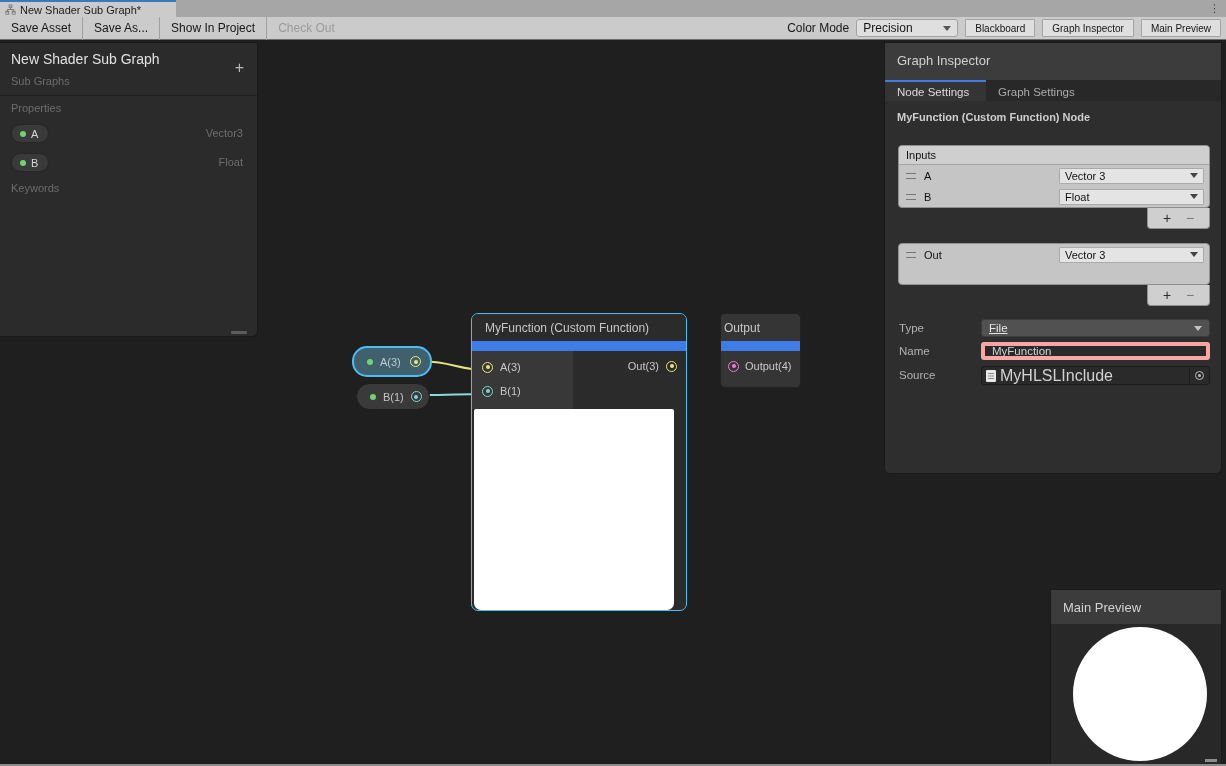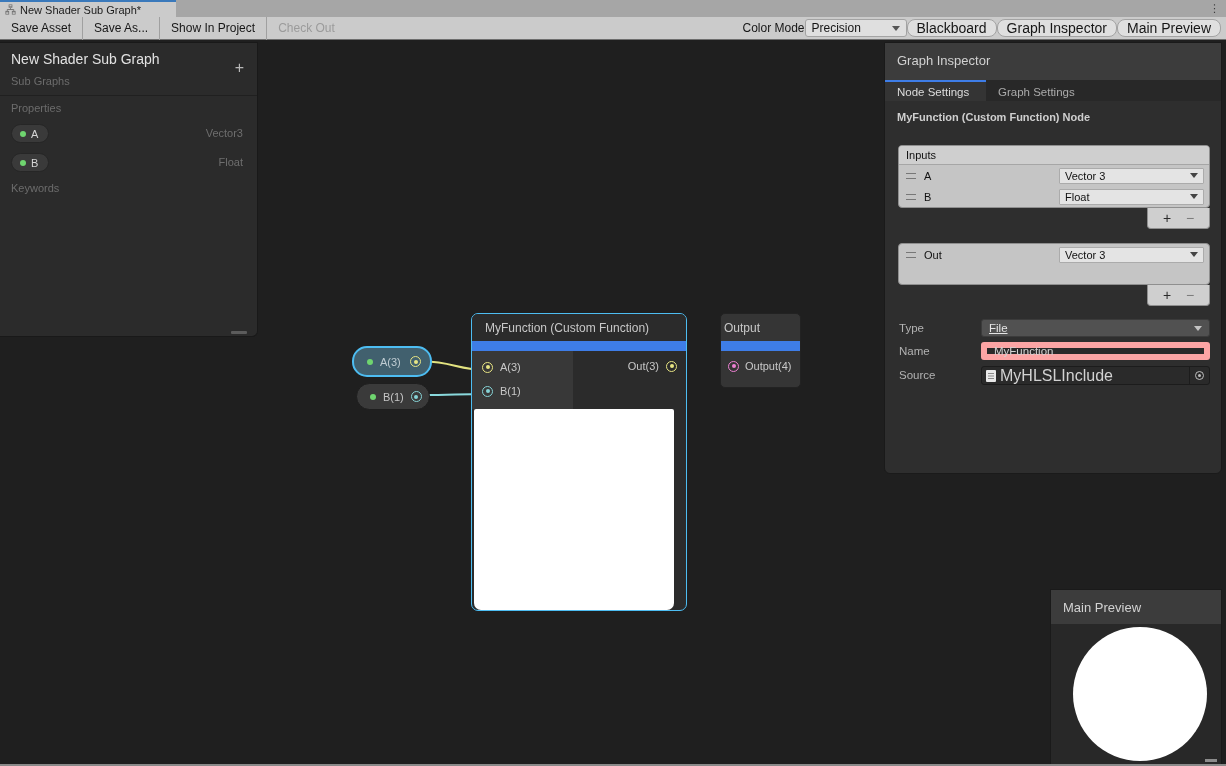--- a/index.html
+++ b/index.html
@@ -24,34 +24,34 @@
   
   .toolbar {
     position:absolute; top:17px; left:0; width:1226px; height:23px;
     background:#CBCBCB; display:flex; align-items:center; border-bottom:1px solid #6E6E6E;
   }
   .tb-btn {
     height:23px; display:flex; align-items:center; padding:0 11px;
     font-size:12px; color:#161616; border-right:1px solid #A0A0A0; cursor:pointer;
   }
   .tb-btn.disabled { color:#9B9B9B; cursor:default; }
-  .tb-right { margin-left:auto; display:flex; align-items:center; padding-right:5px; }
+  .tb-right { margin-left:auto; display:flex; align-items:center; gap:7px; padding-right:5px; }
   .tb-label { font-size:12px; color:#161616; }
   .tb-dd {
     width:102px; height:18px; background:#DFDFDF; border:1px solid #A3A3A3; border-radius:3px;
     display:flex; align-items:center; padding:0 6px; font-size:12px; color:#161616; cursor:pointer;
   }
   .tb-dd .caret { margin-left:auto; }
   .caret {
     width:0; height:0; border-left:4px solid transparent; border-right:4px solid transparent;
     border-top:5px solid #555; flex:0 0 auto;
   }
   .tb-pill {
-    height:18px; background:#DFDFDF; border:1px solid #A3A3A3; border-radius:8px;
-    display:flex; align-items:center; padding:0 9px; font-size:14px; color:#161616; cursor:pointer;
+    height:18px; background:#DFDFDF; border:1px solid #A3A3A3; border-radius:1px;
+    display:flex; align-items:center; padding:0 9px; font-size:10px; color:#161616; cursor:pointer;
   }
 
   
   .canvas { position:absolute; top:40px; left:0; width:1226px; height:578px; background:#1F1F1F; }
   .wires { position:absolute; top:0; left:0; pointer-events:none; }
   .wires path { pointer-events:stroke; }
 
   
   .blackboard {
     position:absolute; left:0; top:2px; width:258px; height:295px;
@@ -148,21 +148,21 @@
   .rl-footer span { cursor:pointer; line-height:14px; }
   .rl-footer .minus { color:#7A7A7A; }
 
   .field-label { position:absolute; left:14px; font-size:11.5px; color:#B2B2B2; }
   .dk-dd {
     position:absolute; left:96px; width:229px; height:18px; background:#515151; border:1px solid #3B3B3B;
     border-radius:3px; display:flex; align-items:center; padding:0 7px; font-size:11.5px; color:#E4E4E4; cursor:pointer;
   }
   .dk-dd .caret { margin-left:auto; border-top-color:#C4C4C4; }
   .dk-input {
-    position:absolute; left:96px; width:229px; height:18px; background:#2A2A2A; border:6px solid #fca5a5;
+    position:absolute; left:96px; width:229px; height:18px; background:#2A2A2A; border:4px solid #fca5a5;
     border-radius:3px; display:flex; align-items:center; padding:0 7px; font-size:11.5px; color:#D2D2D2;
   }
   .dk-obj {
     position:absolute; left:96px; width:229px; height:19px; background:#2A2A2A; border:1px solid #1C1C1C;
     border-radius:3px; display:flex; align-items:center; gap:4px; padding:0 0 0 4px; font-size:16px; color:#D2D2D2; cursor:pointer;
   }
   .file-ic { width:10px; height:12px; background:#E8E8E8; border-radius:1px; position:relative; flex:0 0 auto; }
   .file-ic:before { content:""; position:absolute; left:2px; top:3px; width:6px; height:1px; background:#888; box-shadow:0 2.5px 0 #888, 0 5px 0 #888; }
   .obj-picker {
     margin-left:auto; width:20px; height:17px; display:flex; align-items:center; justify-content:center;

